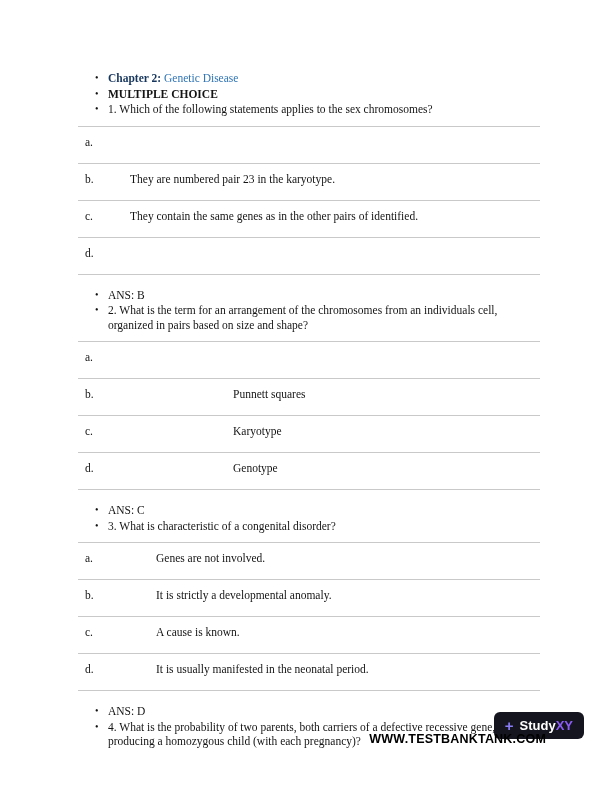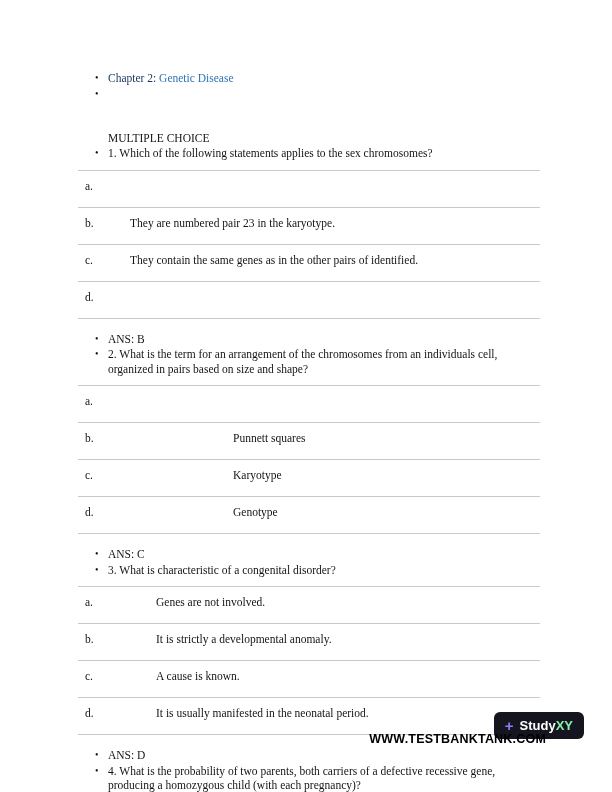--- a/index.html
+++ b/index.html
@@ -13,23 +13,23 @@
     font-size:11.5px;
     color:#141414;
     overflow:hidden;
   }
   .content { position:absolute; top:70px; left:78px; width:462px; }
 
   
   .bullet-row { display:flex; align-items:flex-start; line-height:14.5px; margin:1px 0; }
   .bullet-dot { flex:0 0 13px; margin-left:17px; font-size:10px; line-height:14.5px; color:#111; }
   .bullet-text { flex:1 1 auto; }
-  .chapter-label { font-weight:normal; color:#17365D; }
+  .chapter-label { font-weight:bold; color:#17365D; }
   .chapter-link  { color:#2E74B5; text-decoration:none; }
-  .section-head  { font-weight:normal;margin-top:44px; }
+  .section-head  { font-weight:bold; }
 
   
   .opt-table { border-top:1px solid #C9C9C9; margin:9px 0 13px 0; }
   .opt-row   { display:flex; border-bottom:1px solid #C9C9C9; padding:9px 0 14px 7px; line-height:13px; }
   .opt-letter{ flex:0 0 auto; }
   .q1 .opt-letter { width:45px; }
   .q2 .opt-letter { width:148px; }
   .q3 .opt-letter { width:71px; }
   .opt-text  { flex:1 1 auto; }
 
@@ -44,21 +44,21 @@
   }
   .logo-plus {
     color:#8B7CF8; font-family:"Liberation Sans", sans-serif;
     font-size:15px; font-weight:bold; line-height:1;
   }
   .logo-word {
     font-family:"Liberation Sans", sans-serif;
     font-size:13px; font-weight:bold; line-height:1;
   }
   .logo-study { color:#FFFFFF; }
-  .logo-xy    { color:#86efac; }
+  .logo-xy    { color:#8b5cf6; }
 
   .site-url {
     position:absolute; top:732px; right:66px;
     font-family:"Liberation Sans", sans-serif;
     font-weight:bold; font-size:12.5px; letter-spacing:0.2px;
     color:#000;
     text-align:right;
   }
 </style>
 </head>

